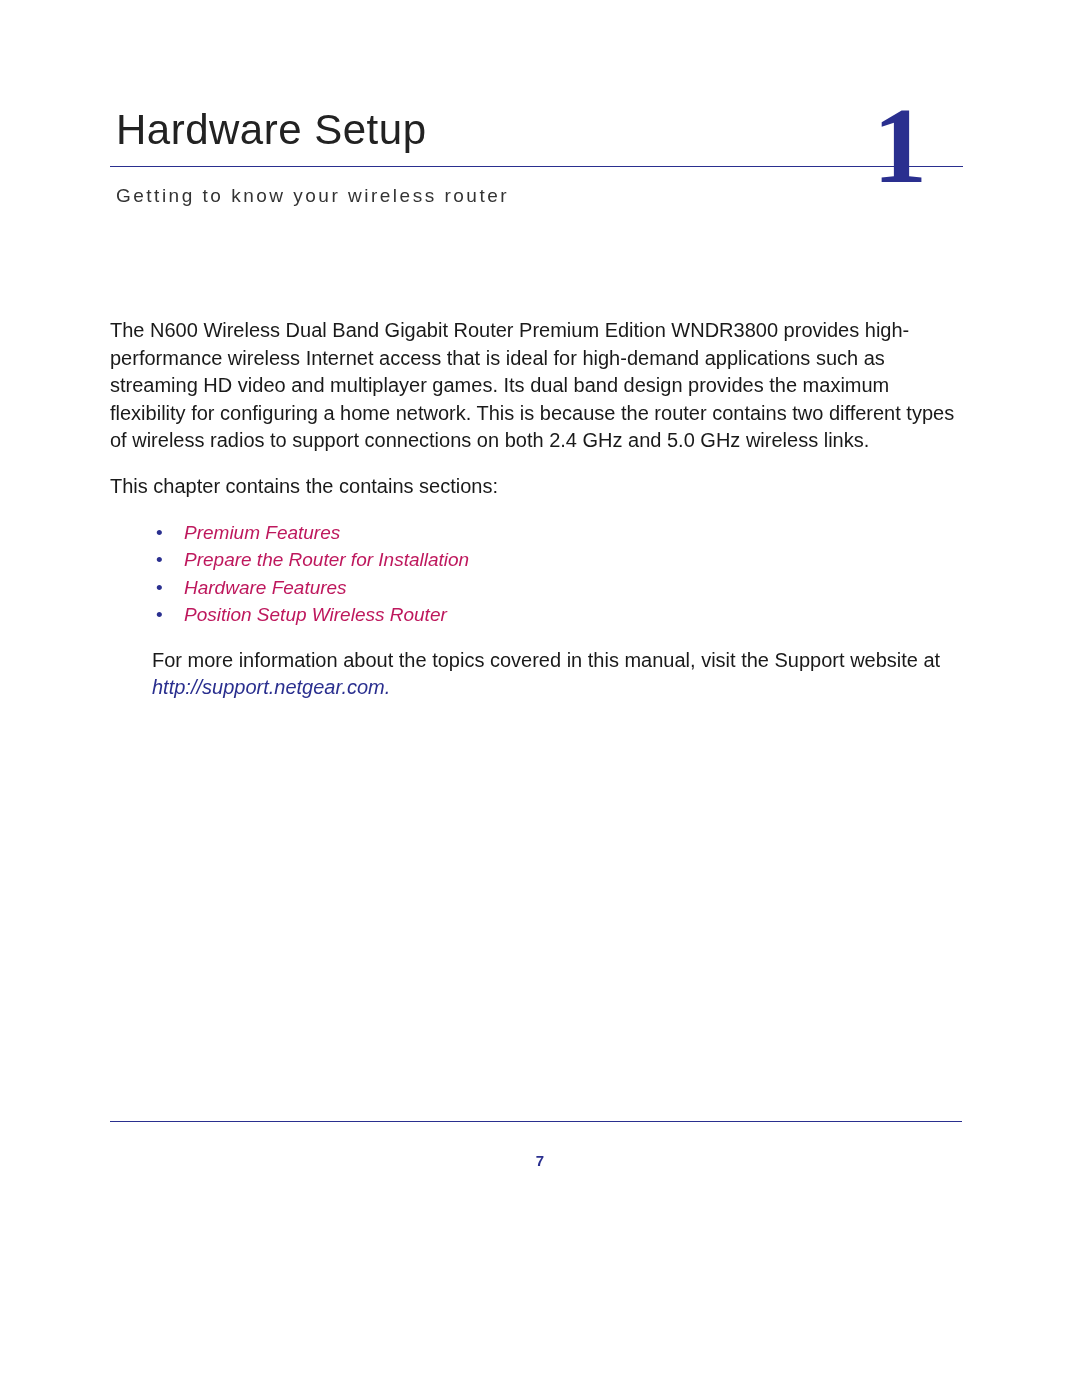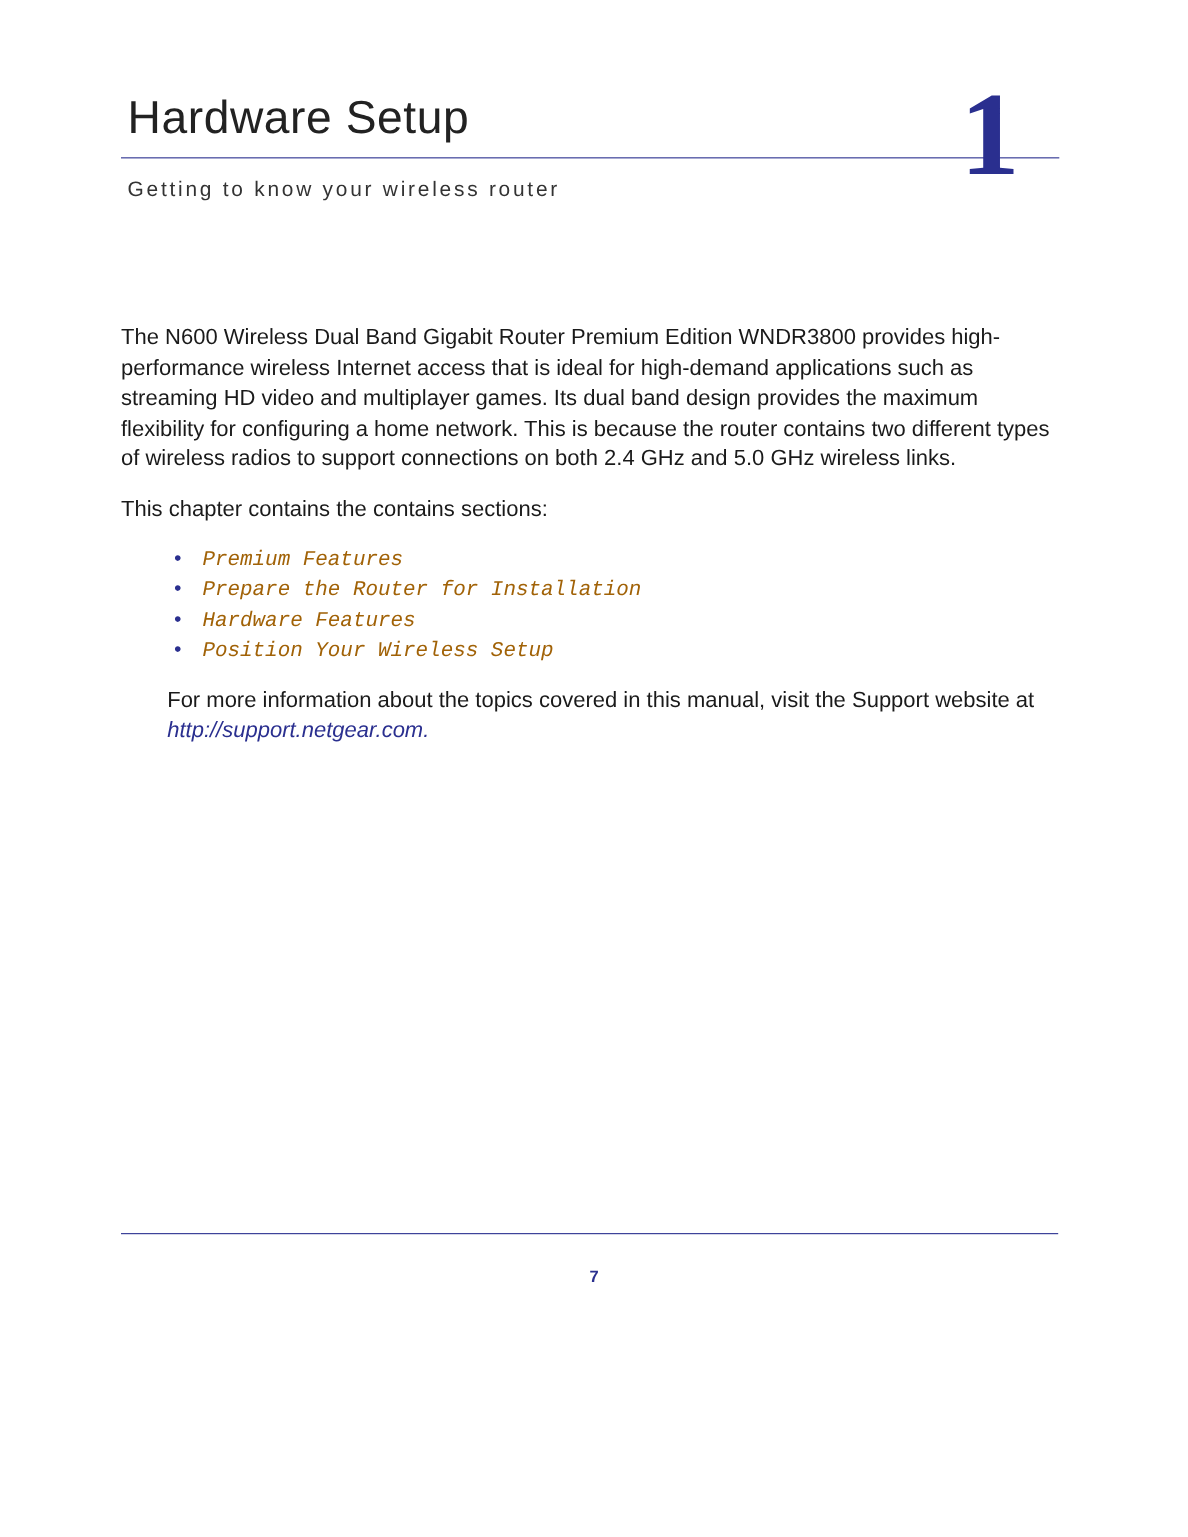--- a/index.html
+++ b/index.html
@@ -9,21 +9,21 @@
     }
     body {
       width: 1080px;
       height: 1397px;
       background: #ffffff;
       font-family: Arial, Helvetica, sans-serif;
       color: #1a1a1a;
       position: relative;
     }
     .page {
-      padding: 83px 105px 60px 110px;
+      padding: 106px 105px 60px 110px;
       height: 100%;
       position: relative;
     }
     .header-block {
       position: relative;
       margin-bottom: 110px;
     }
     .chapter-title {
       font-family: 'Century Gothic', 'Futura', Arial, sans-serif;
       font-size: 42px;
@@ -66,24 +66,24 @@
       width: 852px;
     }
     .sections-list {
       list-style: none;
       margin-left: 46px;
       margin-bottom: 18px;
     }
     .sections-list li {
       position: relative;
       padding-left: 28px;
-      font-family: Liberation Mono, monospace;
+      font-family: Liberation Sans, sans-serif;
       font-size: 19px;
       font-style: italic;
-      color: #a16207;
+      color: #be185d;
       line-height: 1.45;
       cursor: pointer;
     }
     .sections-list li::before {
       content: "•";
       position: absolute;
       left: 0;
       top: 0;
       color: #2a2f8f;
       font-style: normal;
@@ -132,21 +132,21 @@
 
   <p class="body-text">The N600 Wireless Dual Band Gigabit Router Premium Edition WNDR3800 provides high-performance wireless Internet access that is ideal for high-demand applications such as streaming HD video and multiplayer games. Its dual band design provides the maximum flexibility for configuring a home network. This is because the router contains two different types of wireless radios to support connections on both 2.4 GHz and 5.0 GHz wireless links.</p>
 
 
   <p class="body-text">This chapter contains the contains sections:</p>
 
   <ul class="sections-list">
     <li>Premium Features</li>
     <li>Prepare the Router for Installation</li>
     <li>Hardware Features</li>
-    <li>Position Your Wireless Setup</li>
+    <li>Position Setup Wireless Router</li>
   </ul>
 
   <p class="body-text footer-text">
     <span>For more information about the topics covered in this manual, visit the Support website at </span><span class="link">http://support.netgear.com</span><span class="link">.</span>
   </p>
 
   <hr class="footer-rule">
 
   <div class="page-number">7</div>
 

